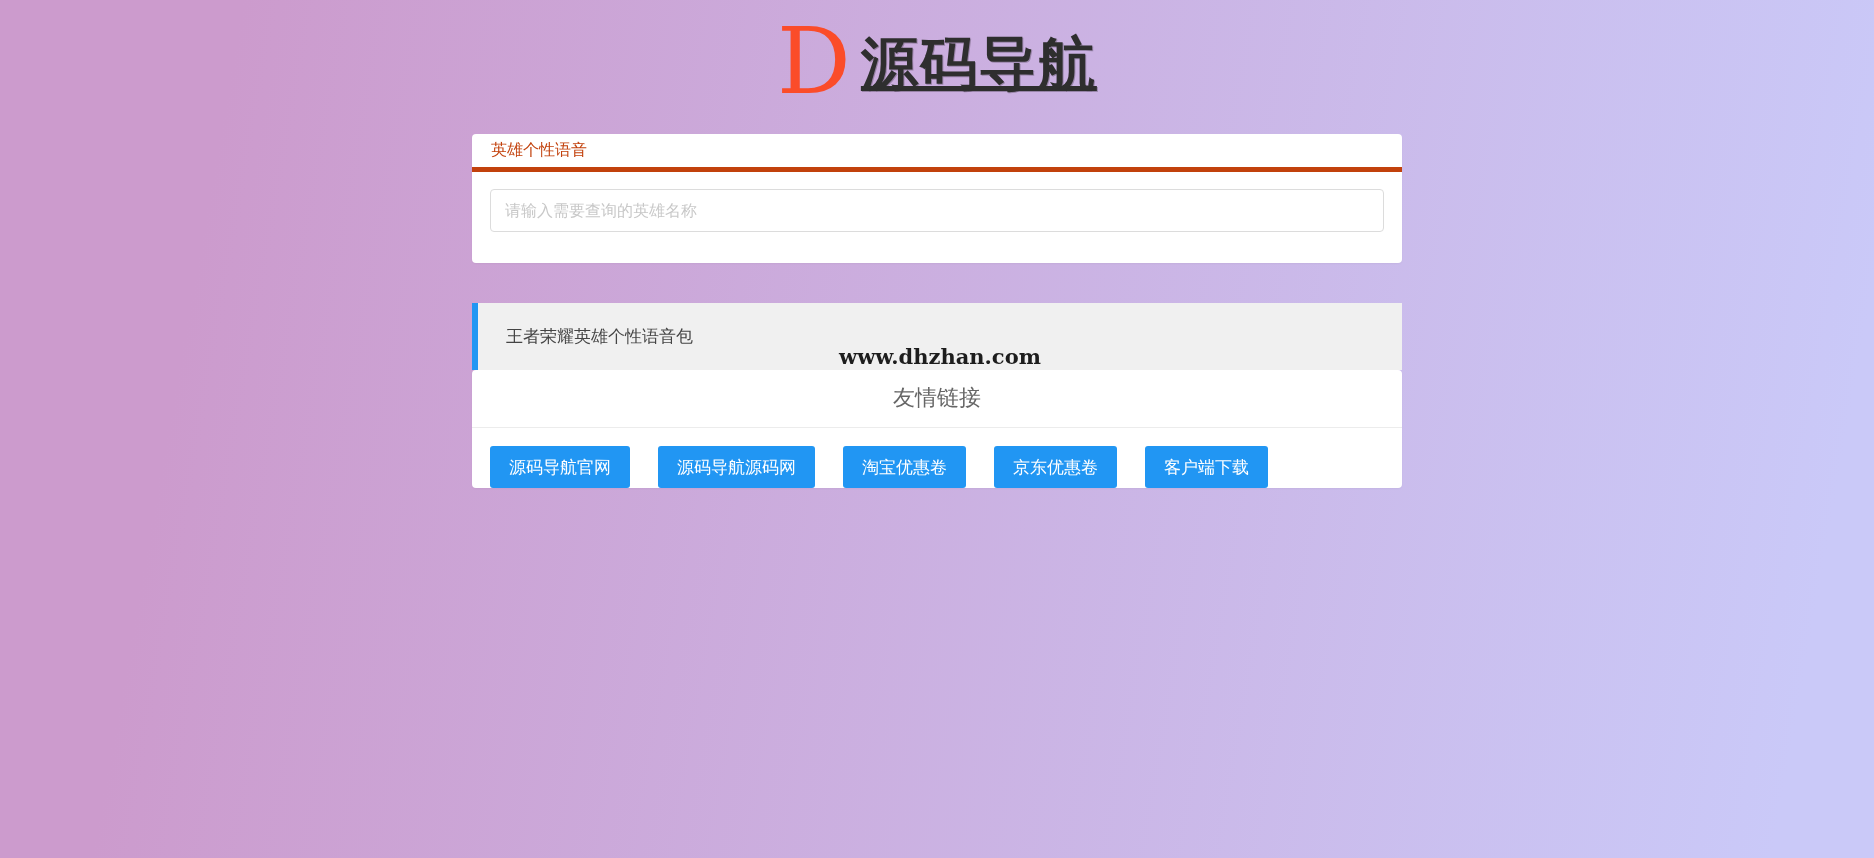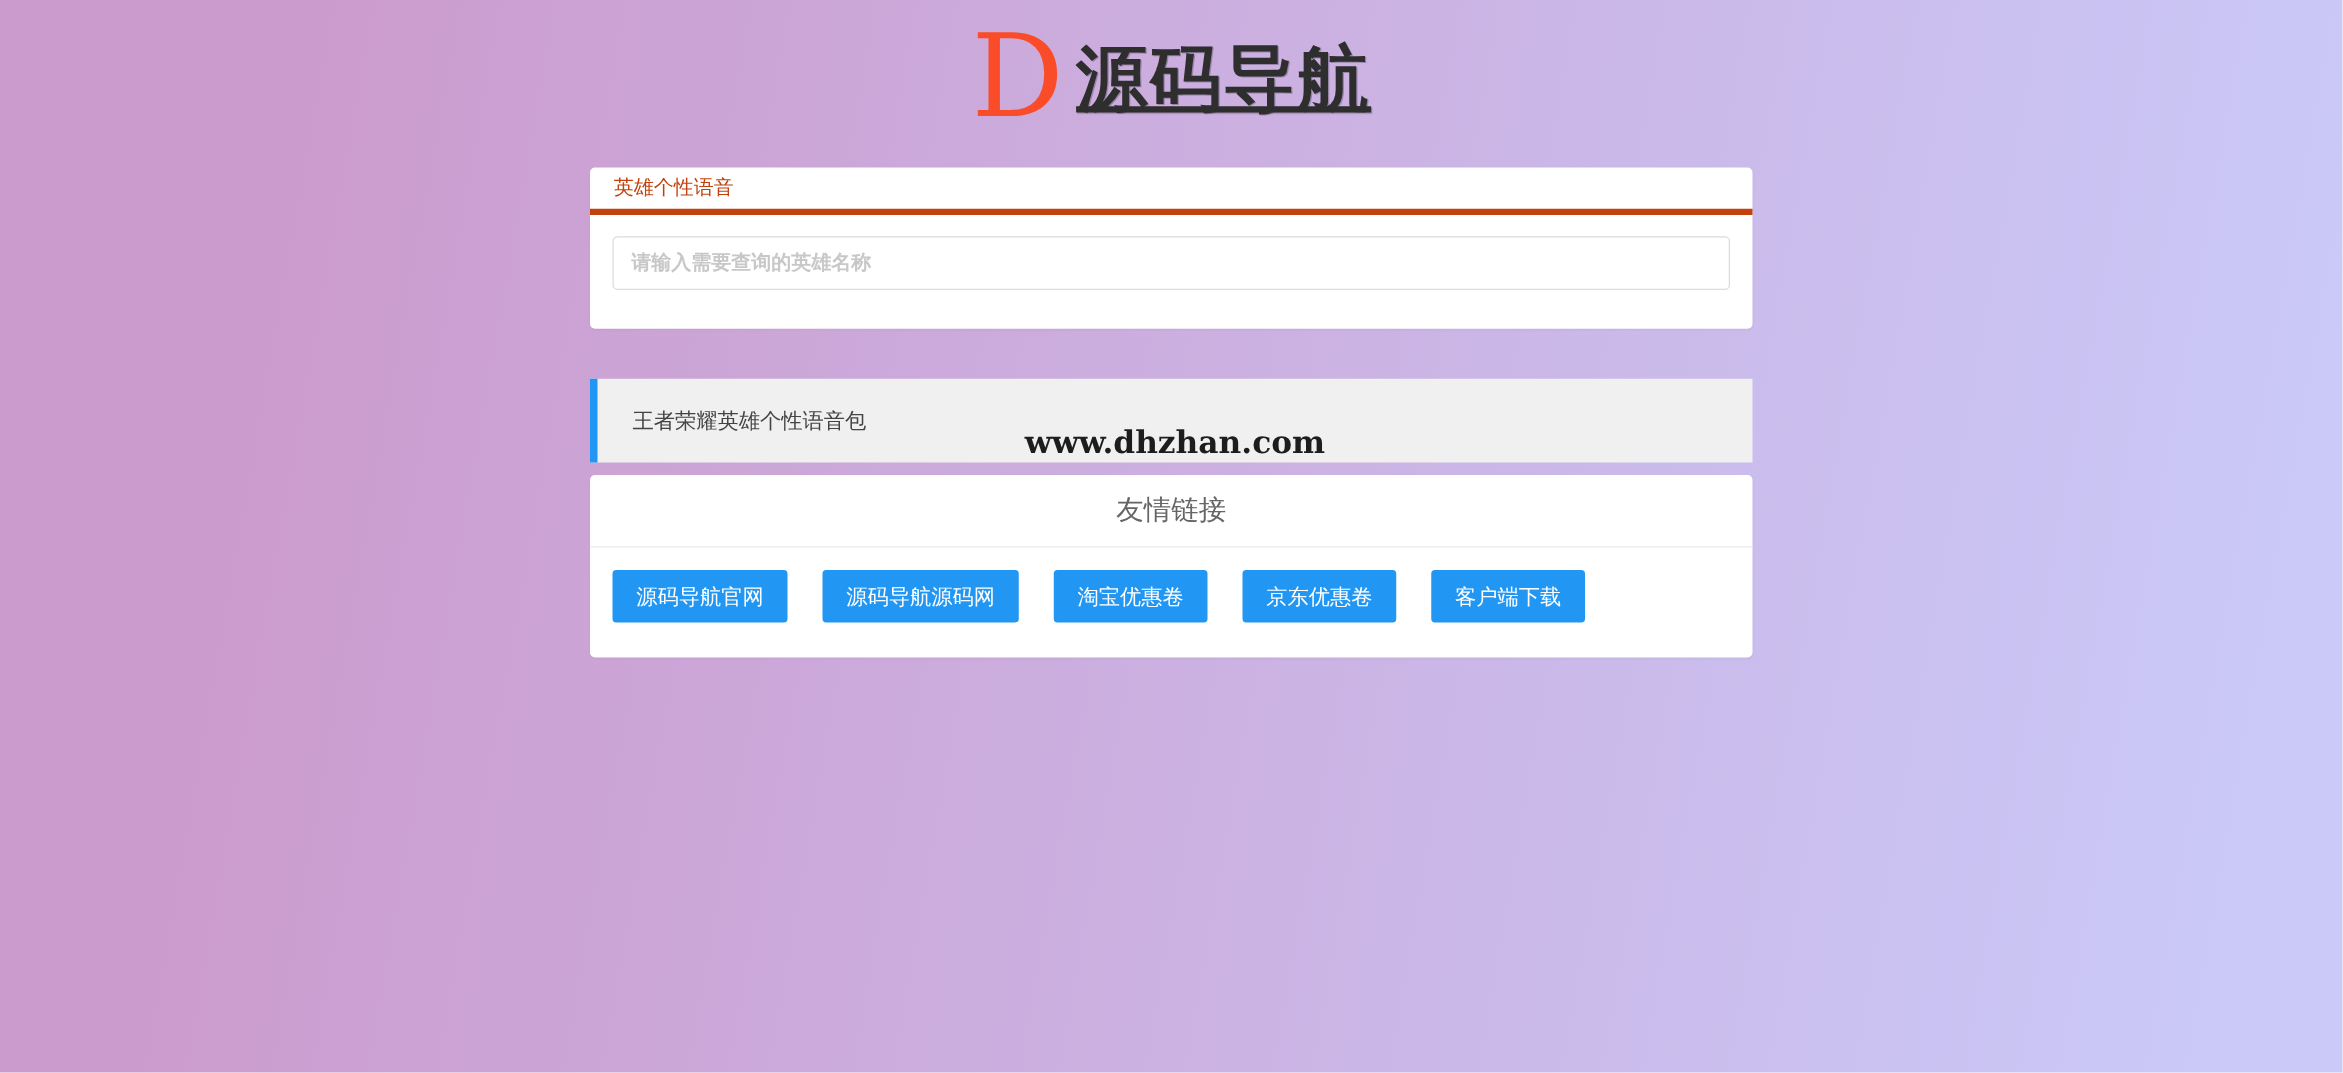--- a/index.html
+++ b/index.html
@@ -45,46 +45,46 @@
     padding:6px 19px;
     font-size:16px;color:#c2410c;
     border-bottom:5px solid #c2410c;
   }
   .query-card .card-body{padding:17px 18px 31px;}
   .hero-input{
     display:block;width:100%;height:43px;
     border:1px solid #dcdcdc;border-radius:4px;
     padding:0 14px;font-size:16px;color:#404040;
     font-family:"Liberation Sans", sans-serif;
-    outline:none;background:#fff;font-weight:bold;
+    outline:none;background:#fff;
   }
   .hero-input::placeholder{color:#c8c8c8;}
   .query-btn{
     display:block;width:100%;height:43px;margin-top:20px;
     background:var(--accent);border:none;border-radius:4px;
     color:#fff;font-size:16px;cursor:pointer;
     font-family:"Liberation Sans", sans-serif;
   }
   
   .notice-bar{
     margin-top:40px;height:67px;
     background:var(--notice-bg);
     border-left:6px solid var(--accent);
     display:flex;align-items:center;
     position:relative;
   }
   .notice-text{padding-left:28px;font-size:17px;color:#444;}
   .watermark{
     position:absolute;bottom:0;left:50%;transform:translateX(-50%);
     font-family:"DejaVu Serif", serif;font-weight:bold;
-    font-size:25px;color:#1d1d1d;line-height:1.3;
+    font-size:21px;color:#1d1d1d;line-height:1.3;
     pointer-events:none;
   }
   
-  .links-card{margin-top:10px;padding-bottom:28px;}
+  .links-card{}
   .links-title{
     text-align:center;font-size:22px;color:#666;
     padding:13px 0 14px;
     border-bottom:1px solid #ececec;
   }
   .links-row{display:flex;gap:28px;padding:18px 18px 0;}
   .link-btn{
     height:42px;padding:0 19px;
     display:inline-flex;align-items:center;justify-content:center;
     background:var(--accent);border:none;border-radius:3px;

